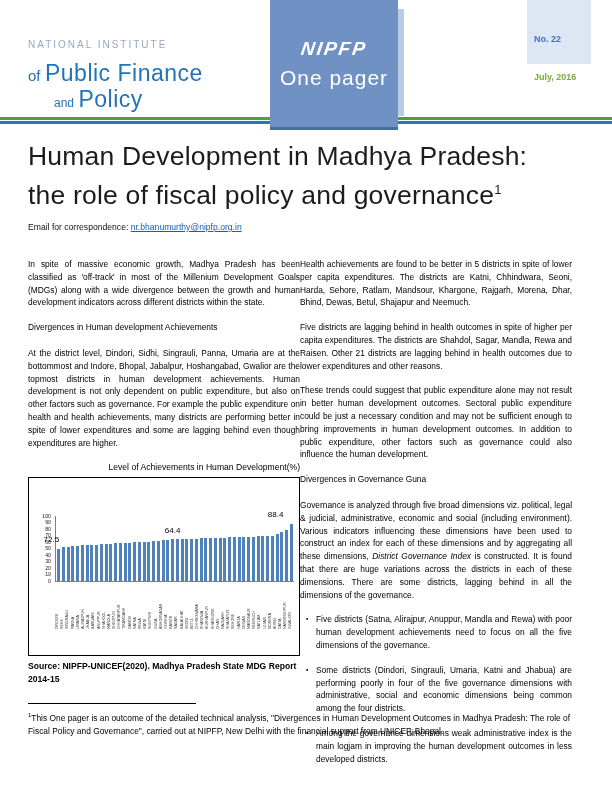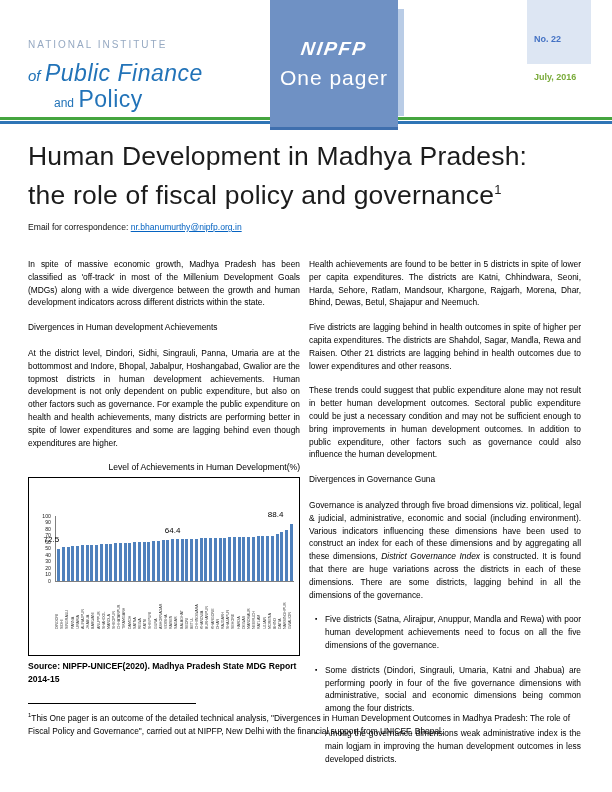--- a/index.html
+++ b/index.html
@@ -11,40 +11,40 @@
   
   .rules{position:absolute;left:0;top:117px;width:612px;z-index:1;}
   .rule-green{height:2.5px;background:#45a53f;}
   .rule-gap{height:1.5px;background:#ffffff;}
   .rule-blue{height:2.5px;background:#2e75b6;}
   .wordmark{position:absolute;left:28px;top:40px;color:#2273b8;line-height:1;z-index:2;}
   .wm-top{font-size:10px;letter-spacing:2px;color:#96a9c2;margin-bottom:4px;}
   .wm-of{font-size:15px;}
   .wm-main{font-size:23px;letter-spacing:0.5px;}
   .wm-and{font-size:12px;}
-  .wm-row2{margin-top:12px;font-style:italic;}
+  .wm-row2{margin-top:12px;}
   .wm-row3{margin-top:3px;padding-left:26px;}
   .banner{
     position:absolute;left:270px;top:0;width:128px;height:127px;background:#6f91c4;
     z-index:3;display:flex;flex-direction:column;align-items:center;justify-content:center;
     border-bottom:3px solid #3f6fae;
   }
   .banner-shadow{position:absolute;left:398px;top:9px;width:6px;height:107px;background:#b9cce6;z-index:2;}
   .nipfp-logo{color:#fff;font-size:19px;font-weight:bold;font-style:italic;letter-spacing:2px;transform:skewX(-8deg);margin-bottom:6px;}
   .banner-title{color:#fff;font-size:21px;letter-spacing:1px;}
   .issue-box{position:absolute;left:527px;top:0;width:64px;height:64px;background:#dde6f3;z-index:2;}
   .issue-no{position:absolute;left:7px;top:34px;font-size:9px;font-weight:bold;color:#4472c4;}
   .date{position:absolute;left:534px;top:72px;font-size:9px;font-weight:bold;color:#7aab3a;z-index:2;}
   
   .doc-title{position:absolute;left:28px;top:140px;width:560px;font-size:26.5px;line-height:33px;color:#1c1c1c;letter-spacing:0.2px;}
   .doc-title sup{font-size:13px;}
   .byline{position:absolute;left:28px;top:219px;font-size:8.6px;line-height:16px;color:#111;}
   .email-link{color:#0563c1;text-decoration:underline;cursor:pointer;}
   
-  .columns{position:absolute;left:28px;top:258px;width:557px;display:flex;gap:9px;}
+  .columns{position:absolute;left:28px;top:258px;width:557px;display:flex;gap:0;}
   .col{width:272px;font-size:8.4px;line-height:12.8px;text-align:justify;color:#000;}
   .col p{margin:0 0 12px 0;}
   .col .subhead{margin:0 0 13px 0;text-align:left;}
   
   .chart-block{margin-top:4px;}
   .chart-title{text-align:right;font-size:8.6px;margin-bottom:3px;}
   .chart-frame{position:relative;border:1px solid #000;height:177px;background:#fff;}
   .chart-plot{position:absolute;left:26px;right:5px;top:38px;height:65px;border-left:1px solid #7f7f7f;border-bottom:1px solid #7f7f7f;}
   .chart-bars{position:absolute;left:0;right:0;top:0;bottom:0;display:flex;align-items:flex-end;column-gap:1.6px;padding:0 1px;}
   .bar{flex:1;background:#4f81bd;}

